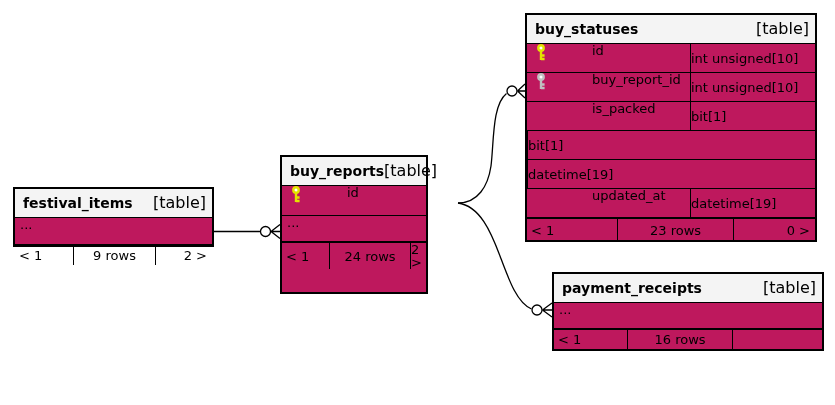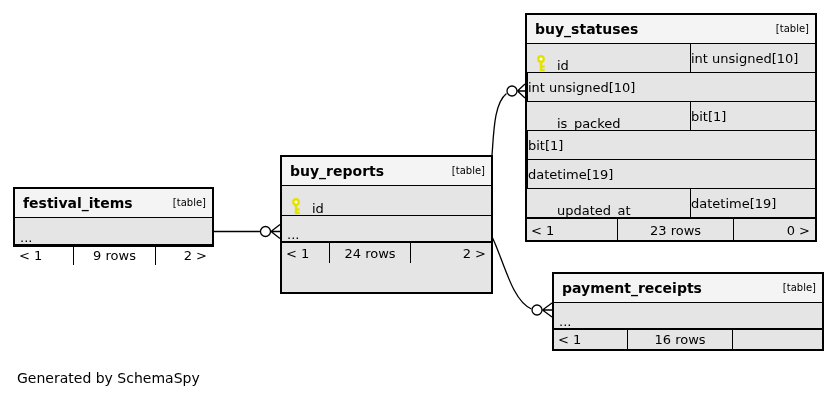--- a/index.html
+++ b/index.html
@@ -5,51 +5,51 @@
   html,body{margin:0;padding:0;}
   body{
     width:835px;height:405px;position:relative;background:#ffffff;
     font-family:"DejaVu Sans","Liberation Sans",sans-serif;
     color:#000;overflow:hidden;
   }
   .canvas{position:absolute;inset:0;}
   svg.rels{position:absolute;left:0;top:0;pointer-events:none;}
 
   .tbl{
-    position:absolute;box-sizing:border-box;border:2px solid #000;background:#e5e5e5;
+    position:absolute;box-sizing:border-box;border:2px solid #000;background:#be185d;
     font-size:13px;line-height:1;
   }
   .hdr{
     display:flex;align-items:center;justify-content:space-between;
     background:#f4f4f4;height:29px;box-sizing:border-box;border-bottom:1px solid #000;
     padding:0 6px 0 8px;
   }
   .tname{font-weight:bold;font-size:14px;}
-  .ttag{font-size:10px;}
+  .ttag{font-size:16px;}
   .row{display:flex;align-items:center;box-sizing:border-box;border-bottom:1px solid #000;}
   .row:last-of-type{border-bottom:none;}
-  .cell-name{display:flex;align-items:flex-end;flex:0 0 auto;box-sizing:border-box;height:100%;}
+  .cell-name{display:flex;align-items:flex-start;flex:0 0 auto;box-sizing:border-box;height:100%;gap:35px;}
   .cell-type{box-sizing:border-box;border-left:1px solid #000;height:100%;display:flex;align-items:center;flex:1 1 auto;}
   .kicon{width:10px;height:17px;margin:0 11px 0 9px;flex:0 0 auto;display:inline-block;}
   .kspacer{width:30px;flex:0 0 auto;display:inline-block;}
   .dots{padding-left:5px;}
   .ftr{display:grid;box-sizing:border-box;border-top:1px solid #000;align-items:center;font-size:13px;}
   .ftr > span{box-sizing:border-box;height:100%;display:flex;align-items:center;}
   .ftr .fL{padding-left:4px;justify-content:flex-start;}
   .ftr .fC{justify-content:center;border-left:1px solid #000;}
   .ftr .fR{justify-content:flex-end;padding-right:5px;border-left:1px solid #000;}
 
   
   #t-buy_statuses{left:525px;top:13px;width:292px;height:229px;}
   #t-buy_statuses .row{height:29px;}
   #t-buy_statuses .cell-name{width:163px;}
   #t-buy_statuses .ftr{height:23px;grid-template-columns:90px 116px 1fr;}
 
   
-  #t-buy_reports{left:280px;top:155px;width:213px;height:139px;}
+  #t-buy_reports{left:280px;top:155px;width:148px;height:139px;}
   #t-buy_reports .row.r30{height:30px;}
   #t-buy_reports .row.r26{height:26px;}
   #t-buy_reports .ftr{height:21px;grid-template-columns:47px 81px 1fr;}
 
   
   #t-festival_items{left:13px;top:187px;width:201px;height:60px;}
   #t-festival_items .row{height:27px;}
   #t-festival_items .ftr{height:20px;grid-template-columns:58px 82px 1fr;}
 
   
@@ -98,20 +98,29 @@
           <svg width="10" height="17" viewBox="0 0 10 17">
               <circle cx="5" cy="4" r="2.7" fill="#fff" stroke="#e3e300" stroke-width="2.4"></circle>
               <path d="M5 6.5 V16 M5 11.5 H8.6 M5 15 H8.6" stroke="#e3e300" stroke-width="2.4" fill="none"></path>
             </svg>
         </span>
         <span>id</span>
       </div>
       <div class="cell-type">int unsigned[10]</div>
     </div>
     <div class="row">
+      <div class="cell-name">
+        <span class="kicon">
+          <svg width="10" height="17" viewBox="0 0 10 17">
+              <circle cx="5" cy="4" r="2.7" fill="#fff" stroke="#c0c0c0" stroke-width="2.4"></circle>
+              <path d="M5 6.5 V16 M5 11.5 H8.6 M5 15 H8.6" stroke="#c0c0c0" stroke-width="2.4" fill="none"></path>
+            </svg>
+        </span>
+        <span>buy_report_id</span>
+      </div>
       <div class="cell-type">int unsigned[10]</div>
     </div>
     <div class="row">
       <div class="cell-name">
         <span class="kspacer"></span>
         <span>is_packed</span>
       </div>
       <div class="cell-type">bit[1]</div>
     </div>
     <div class="row">
@@ -183,14 +192,13 @@
     <div class="row">
       <div class="cell-name dots">...</div>
     </div>
     <div class="ftr">
       <span class="fL">&lt; 1</span>
       <span class="fC">16 rows</span>
       <span class="fR"></span>
     </div>
   </div>
 
-  <div class="genby">Generated by SchemaSpy</div>
 </div>
 
 </body></html>

